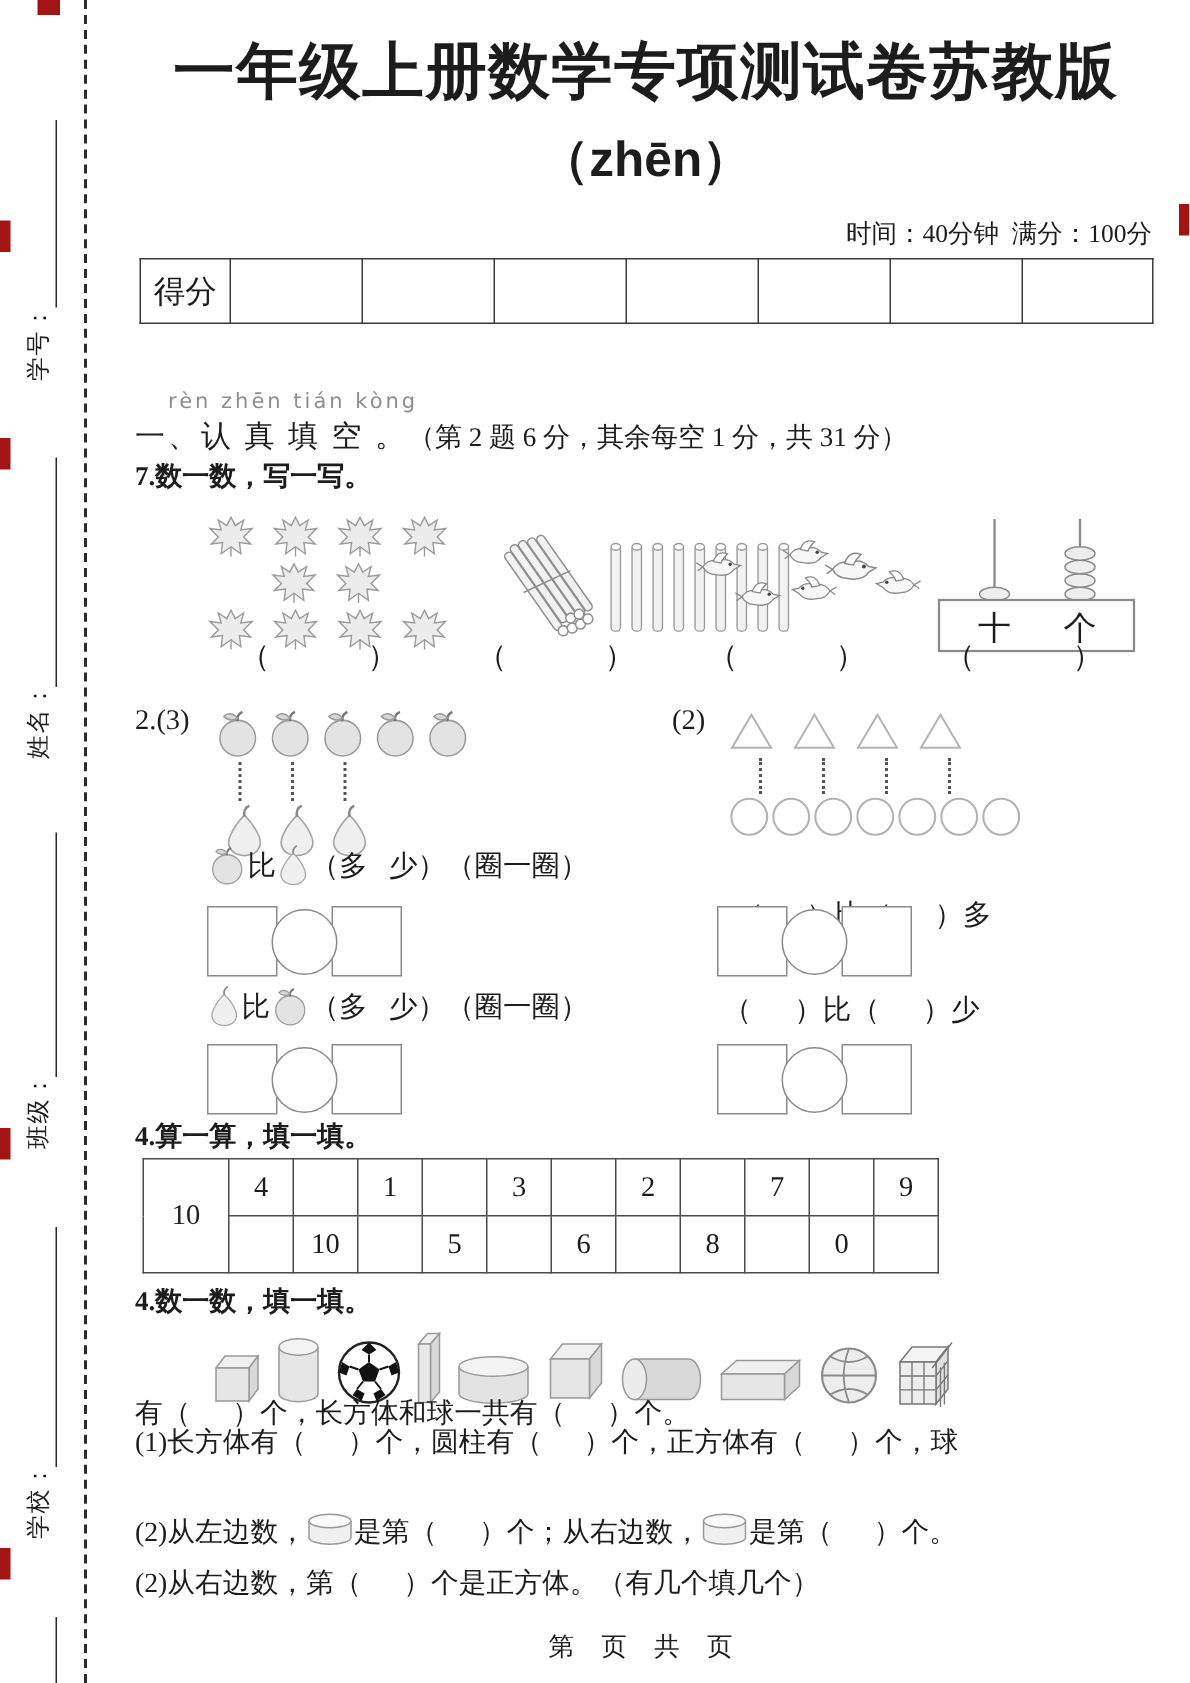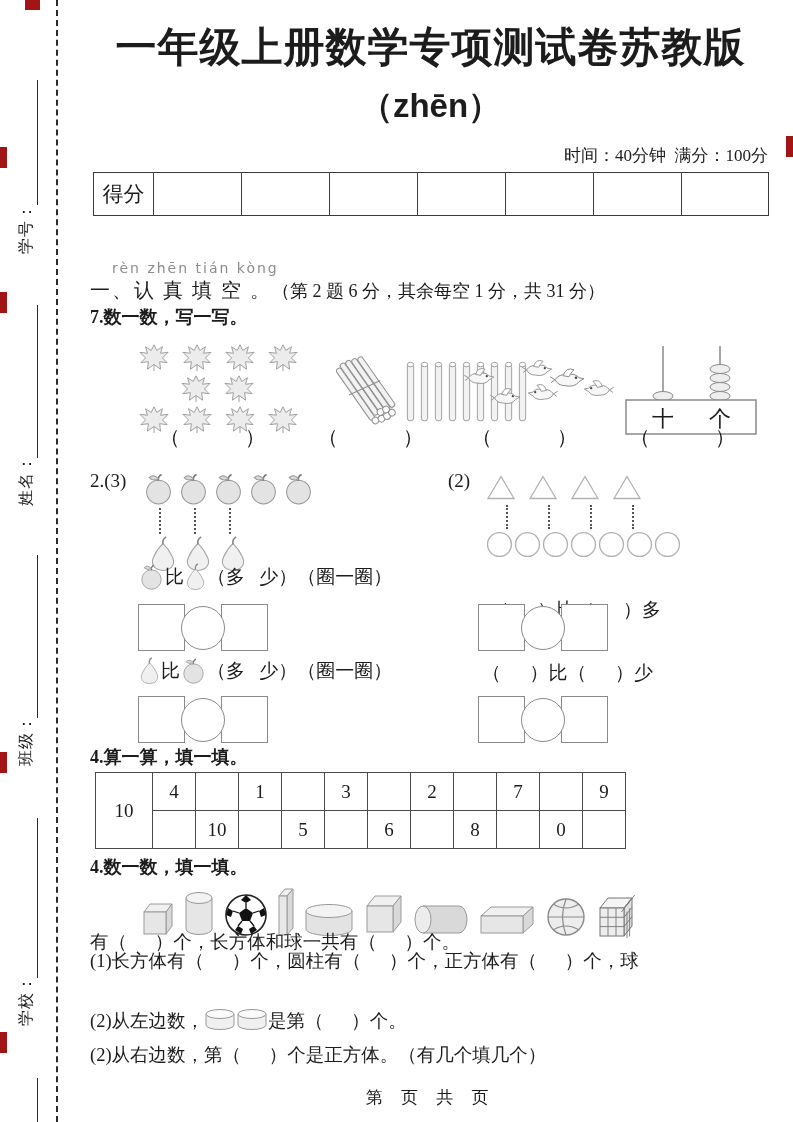--- a/index.html
+++ b/index.html
@@ -528,20 +528,20 @@
       <path d="M14 18 V46 M22 18 V46 M6 27.3 H30 M6 36.6 H30 M32.7 15 L40.7 5 M35.4 12 L27.4 22 M30 27.3 L38 17.3 M30 36.6 L38 26.6 M33 21.7 V49.7 M35.6 18.4 V46.4" stroke="#777" stroke-width="0.9" fill="none" clip-path="none"></path>
     </svg>
 </div>
 
 <div class="abs bodytext" style="left:90px;top:948px">(1)长方体有（      ）个，圆柱有（      ）个，正方体有（      ）个，球</div>
 <div class="abs bodytext" style="left:90px;top:929px">有（      ）个，长方体和球一共有（      ）个。</div>
 <div class="abs inline-line" style="left:90px;top:1008px">
   <span>(2)从左边数，</span><svg width="32" height="24" viewBox="0 0 32 24">
       <path d="M2 6 V17 A14 4.5 0 0 0 30 17 V6" fill="#f0f0f0" stroke="#999"></path>
       <ellipse cx="16" cy="6" rx="14" ry="4.5" fill="#fafafa" stroke="#999"></ellipse>
-    </svg><svg width="32" height="24" viewBox="0 0 32 24">
+    </svg><span>是第（      ）个；从右边数，</span><svg width="32" height="24" viewBox="0 0 32 24">
       <path d="M2 6 V17 A14 4.5 0 0 0 30 17 V6" fill="#f0f0f0" stroke="#999"></path>
       <ellipse cx="16" cy="6" rx="14" ry="4.5" fill="#fafafa" stroke="#999"></ellipse>
     </svg><span>是第（      ）个。</span>
 </div>
 <div class="abs bodytext" style="left:90px;top:1042px">(2)从右边数，第（      ）个是正方体。（有几个填几个）</div>
 
 <div class="abs footer">第  页  共  页</div>
 
 </body></html>

